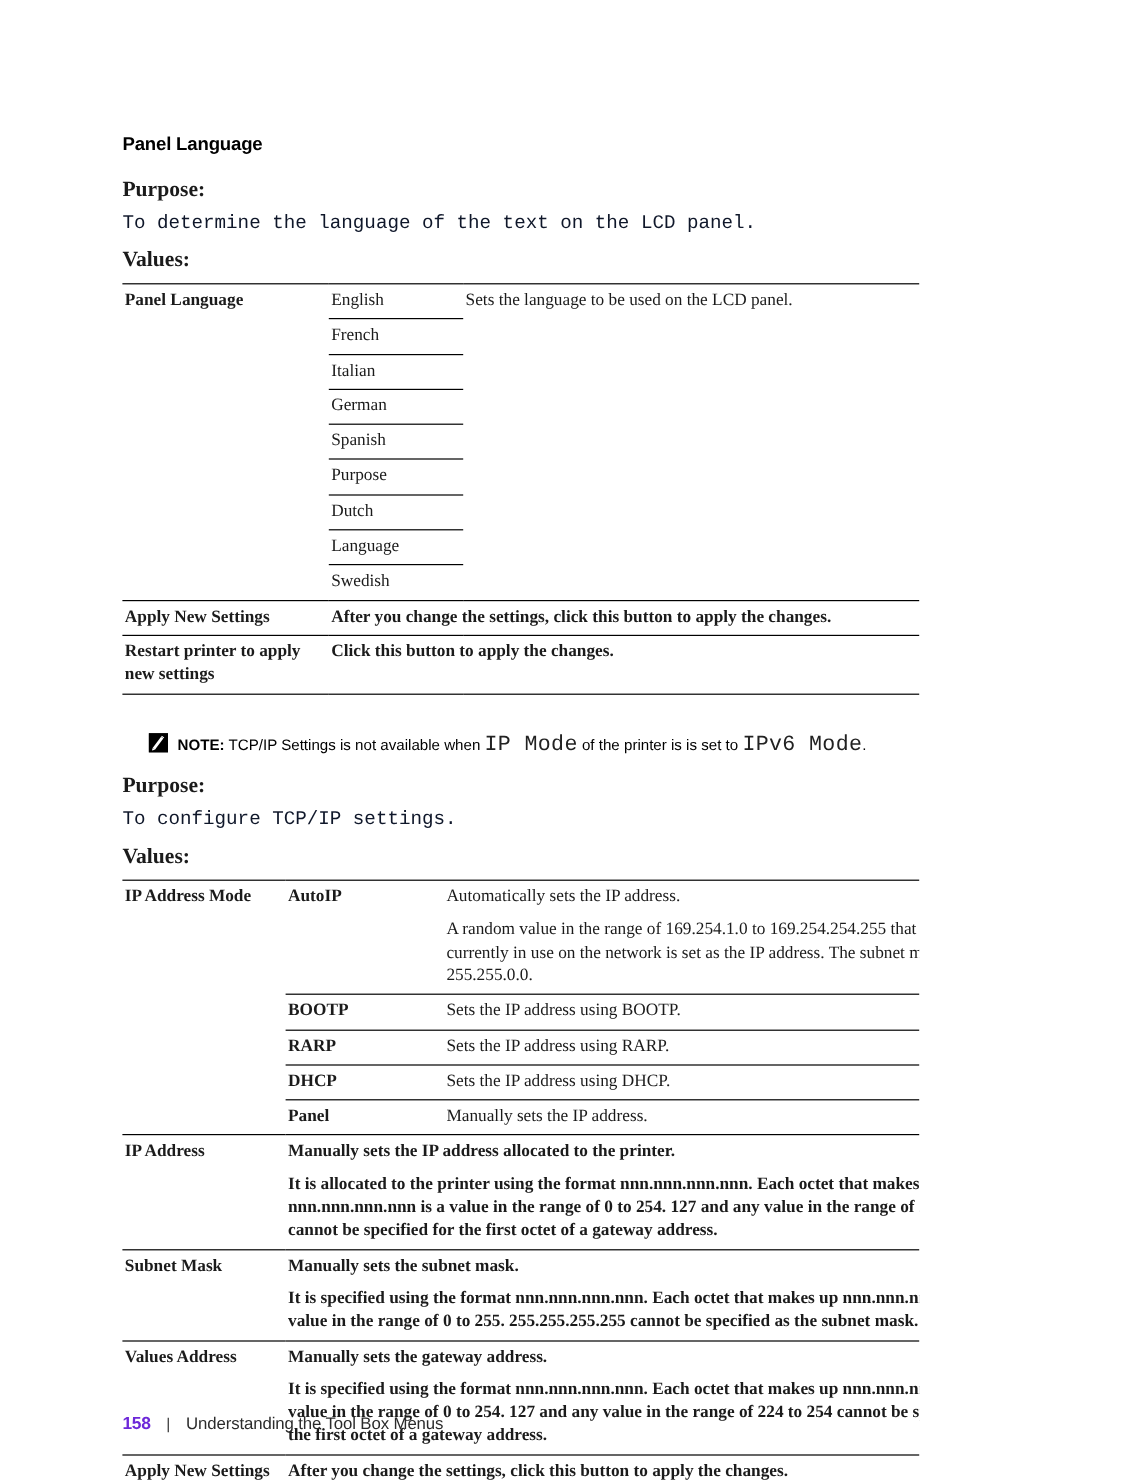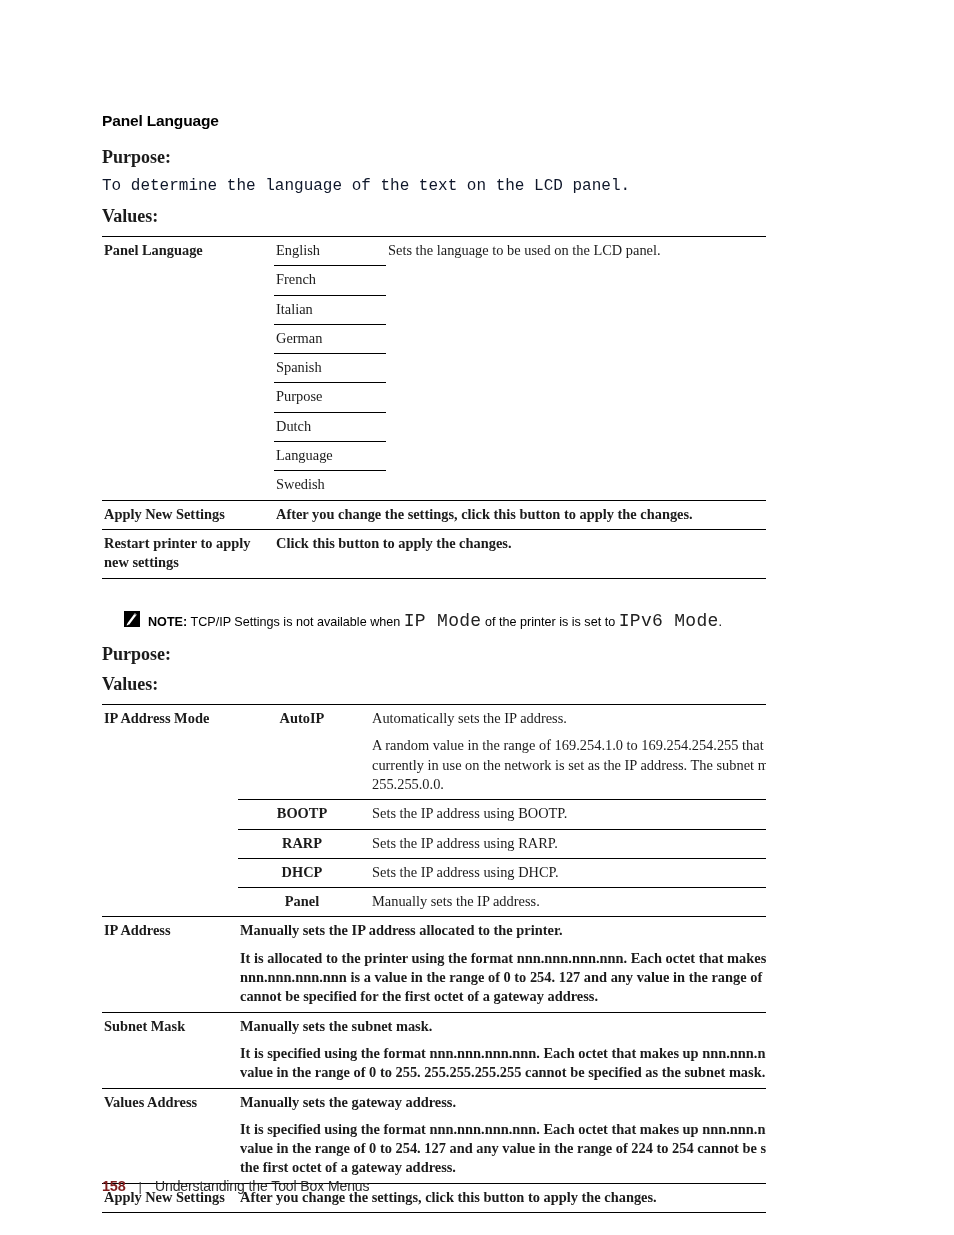--- a/index.html
+++ b/index.html
@@ -75,21 +75,20 @@
     font-weight: bold;
     font-size: 14.4px;
     padding-left: 2px;
   }
   td.value-cell {
     font-size: 14.6px;
   }
   td.value-cell-bold {
     font-weight: bold;
     font-size: 14.4px;
-    text-align: center;
   }
   td.desc-cell {
     font-size: 14.6px;
   }
   td.desc-cell p {
     margin: 0 0 8px 0;
   }
   td.desc-cell p:last-child { margin-bottom: 0; }
 
   
@@ -139,21 +138,21 @@
     position: absolute;
     left: 102px;
     top: 1178px;
     display: flex;
     align-items: baseline;
     font-family: "Liberation Sans", sans-serif;
   }
   .footer .page-num {
     font-weight: bold;
     font-size: 14.5px;
-    color: #7f1d1d;
+    color: #6d28d9;
     letter-spacing: -0.2px;
   }
   .footer .sep {
     font-size: 13px;
     color: #3a3a3a;
     margin: 0 13px 0 13px;
   }
   .footer .footer-title {
     font-size: 14px;
     color: #2b2b2b;
@@ -229,20 +228,21 @@
           <rect x="0" y="0" width="16" height="16" fill="#000"></rect>
           <path d="M3.2 12.4 L10.2 3.0 L12.1 4.4 L5.1 13.8 Z" fill="#fff"></path>
           <path d="M3.2 12.4 L5.1 13.8 L2.6 14.4 Z" fill="#fff"></path>
           <path d="M10.6 2.5 L12.6 3.9" stroke="#fff" stroke-width="0.9" fill="none"></path>
         </svg>
       </span>
       <span class="note-text"><span class="note-label">NOTE:</span> <span>TCP/IP Settings is not available when</span> <span class="mono">IP Mode</span> <span>of the printer is is set to</span> <span class="mono">IPv6 Mode</span><span>.</span></span>
     </div>
 
     <div class="purpose-label">Purpose:</div>
+    <div class="purpose-text">To configure TCP/IP settings.</div>
     <div class="values-label">Values:</div>
 
     <table class="settings-table t2">
       <colgroup>
           <col class="c1">
           <col class="c2">
           <col class="c3">
         </colgroup>
       <tbody>
         <tr>

